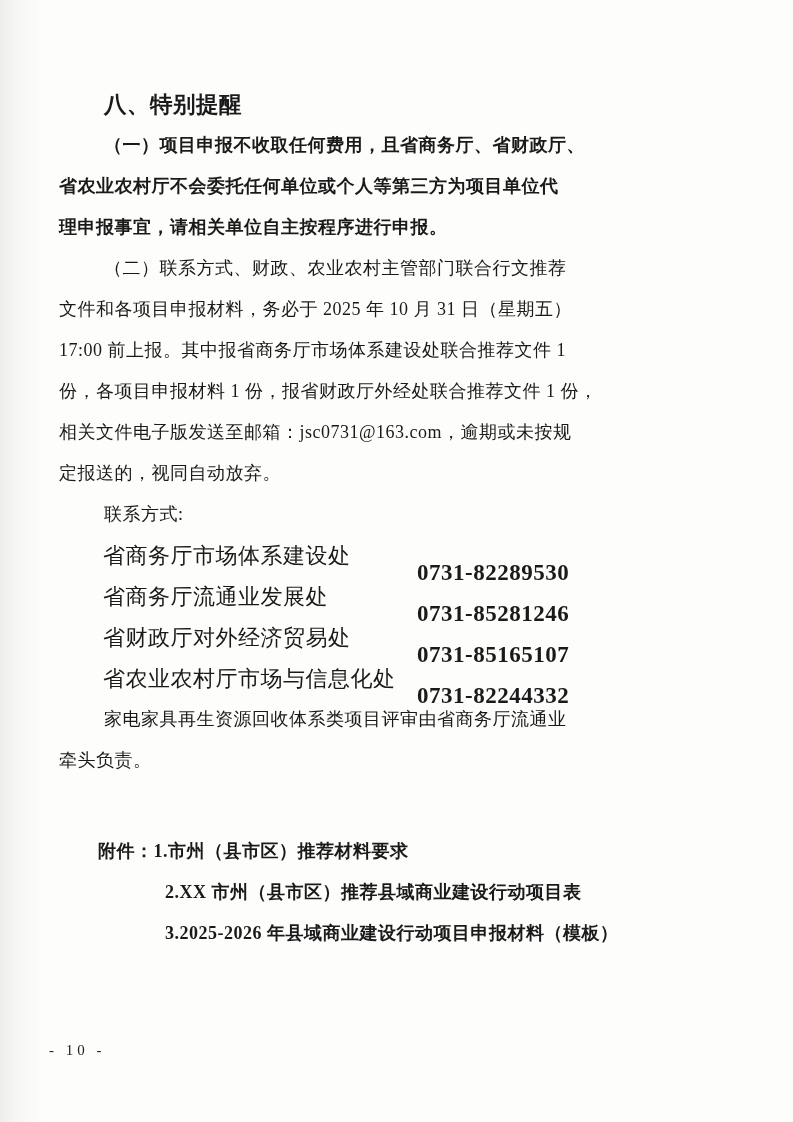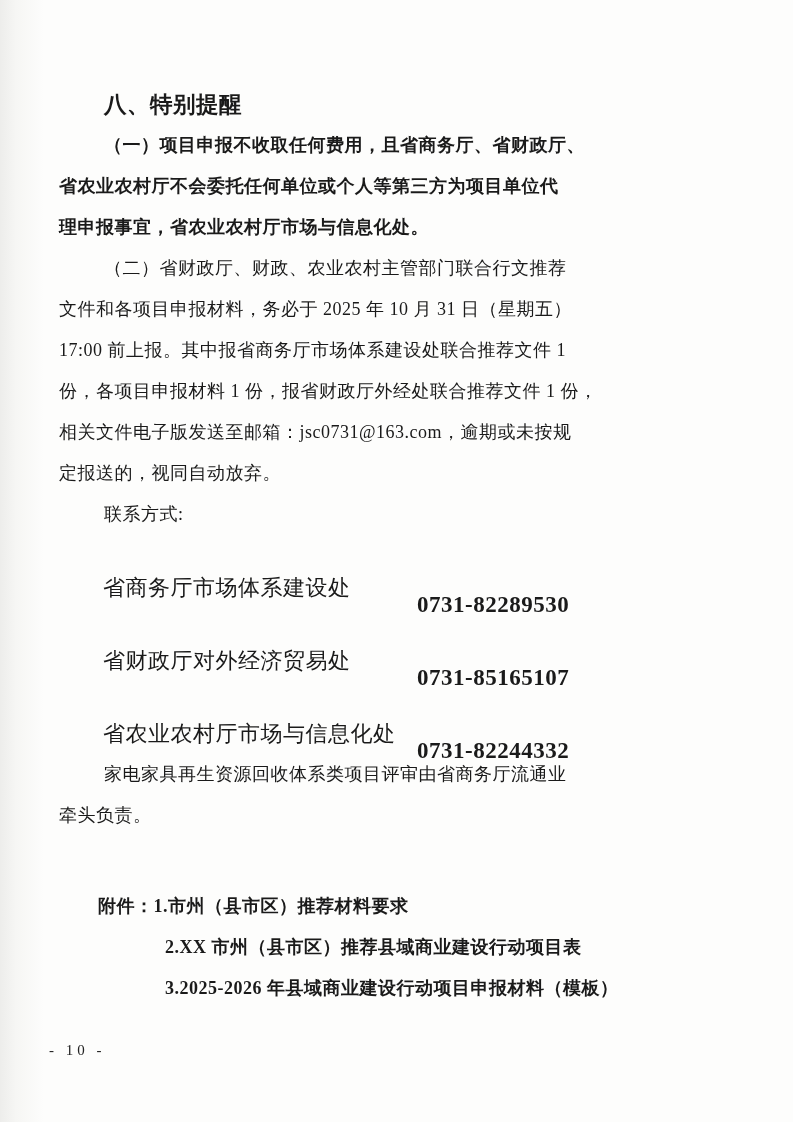--- a/index.html
+++ b/index.html
@@ -35,21 +35,20 @@
   .heading {
     font-family: "Liberation Sans", "DejaVu Sans", sans-serif;
     font-weight: 700;
     font-size: 22.5px;
   }
   .contact {
     position: relative;
     font-size: 22px;
     line-height: 41px;
     white-space: nowrap;
-    margin-top: 32px;
   }
   .cname {
     margin-left: 44px;
     letter-spacing: 0.5px;
   }
   .cphone {
     position: absolute;
     left: 358px;
     top: 17px;
     font-size: 23px;
@@ -71,34 +70,38 @@
 </head>
 <body>
 
 <div class="page">
   <div class="content">
 
     <div class="ln indent heading">八、特别提醒</div>
 
     <div class="ln indent bold">（一）项目申报不收取任何费用，且省商务厅、省财政厅、</div>
     <div class="ln bold">省农业农村厅不会委托任何单位或个人等第三方为项目单位代</div>
-    <div class="ln bold">理申报事宜，省农业农村厅市场与信息化处。</div>
+    <div class="ln bold">理申报事宜，请相关单位自主按程序进行申报。</div>
 
-    <div class="ln indent">（二）省财政厅、财政、农业农村主管部门联合行文推荐</div>
+    <div class="ln indent">（二）联系方式、财政、农业农村主管部门联合行文推荐</div>
     <div class="ln">文件和各项目申报材料，务必于 2025 年 10 月 31 日（星期五）</div>
     <div class="ln">17:00 前上报。其中报省商务厅市场体系建设处联合推荐文件 1</div>
     <div class="ln">份，各项目申报材料 1 份，报省财政厅外经处联合推荐文件 1 份，</div>
     <div class="ln">相关文件电子版发送至邮箱：jsc0731@163.com，逾期或未按规</div>
     <div class="ln">定报送的，视同自动放弃。</div>
 
     <div class="ln indent">联系方式:</div>
 
     <div class="contact">
       <span class="cname">省商务厅市场体系建设处</span>
       <span class="cphone">0731-82289530</span>
+    </div>
+    <div class="contact">
+      <span class="cname">省商务厅流通业发展处</span>
+      <span class="cphone">0731-85281246</span>
     </div>
     <div class="contact">
       <span class="cname">省财政厅对外经济贸易处</span>
       <span class="cphone">0731-85165107</span>
     </div>
     <div class="contact">
       <span class="cname">省农业农村厅市场与信息化处</span>
       <span class="cphone">0731-82244332</span>
     </div>
 

